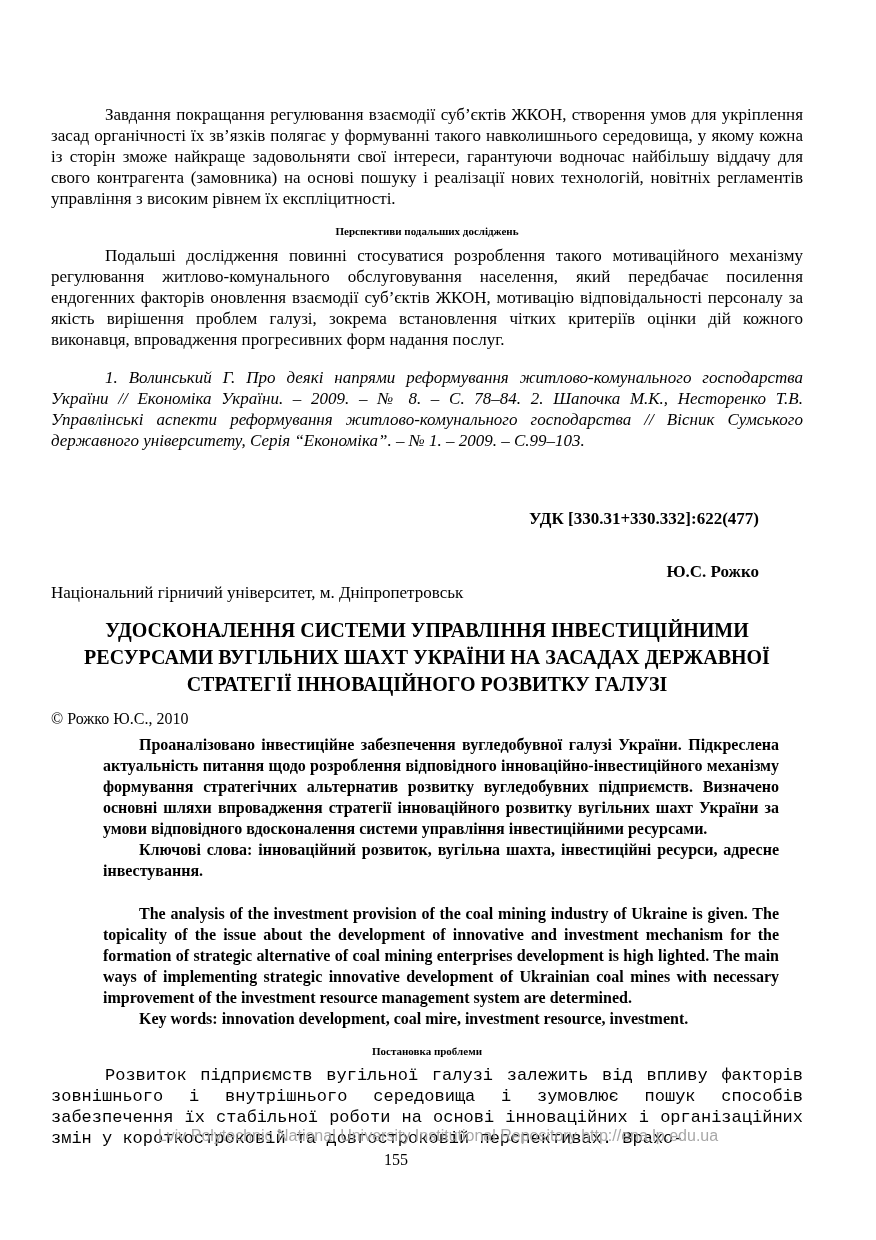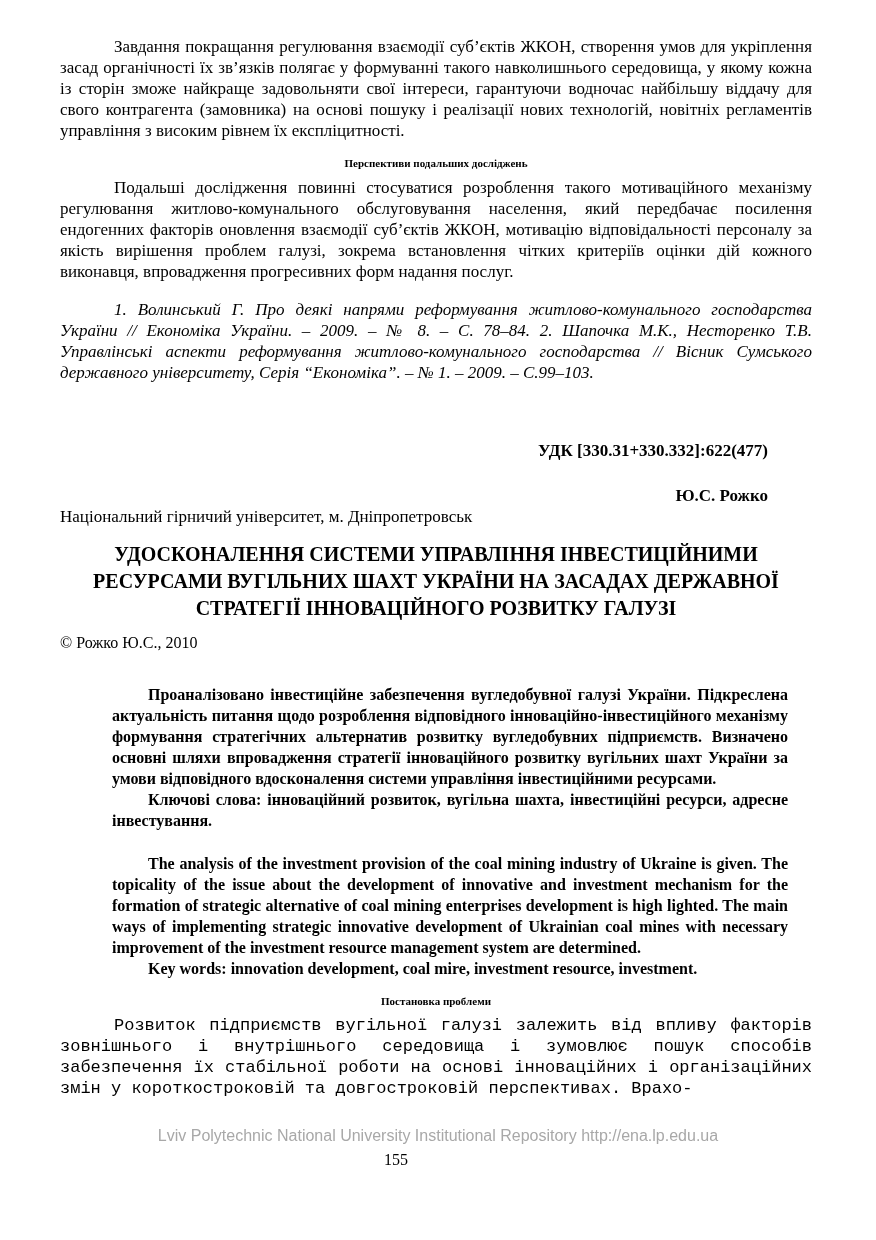--- a/index.html
+++ b/index.html
@@ -11,24 +11,24 @@
     position: relative;
     width: 876px;
     height: 1240px;
     background: #ffffff;
     font-family: "Liberation Serif", serif;
     color: #000000;
     overflow: hidden;
   }
   .content {
     position: absolute;
-    left: 60px;
+    left: 51px;
     top: 0;
     width: 752px;
-    padding-top: 36px;
+    padding-top: 104px;
   }
   .body-par {
     font-size: 17px;
     line-height: 21px;
     text-align: justify;
     text-indent: 54px;
     margin: 0;
   }
   .section-heading {
     font-size: 11px;
@@ -52,21 +52,21 @@
     text-align: right;
     padding-right: 44px;
     margin: 57px 0 0 0;
   }
   .author-line {
     font-size: 17px;
     line-height: 21px;
     font-weight: bold;
     text-align: right;
     padding-right: 44px;
-    margin: 24px 0 0 0;
+    margin: 32px 0 0 0;
   }
   .affiliation-line {
     font-size: 17px;
     line-height: 21px;
     text-align: left;
     padding-right: 44px;
     margin: 0;
   }
   .article-title {
     font-size: 20px;
@@ -76,21 +76,21 @@
     margin: 14px 0 0 0;
     padding: 0 18px;
   }
   .copyright-line {
     font-size: 16px;
     line-height: 21px;
     text-align: left;
     margin: 10px 0 0 0;
   }
   .abstract-block {
-    margin: 31px 24px 0 52px;
+    margin: 5px 24px 0 52px;
     font-size: 16px;
     line-height: 21px;
     font-weight: bold;
     text-align: justify;
   }
   .abstract-block.en {
     margin-top: 22px;
   }
   .abstract-par {
     margin: 0;

